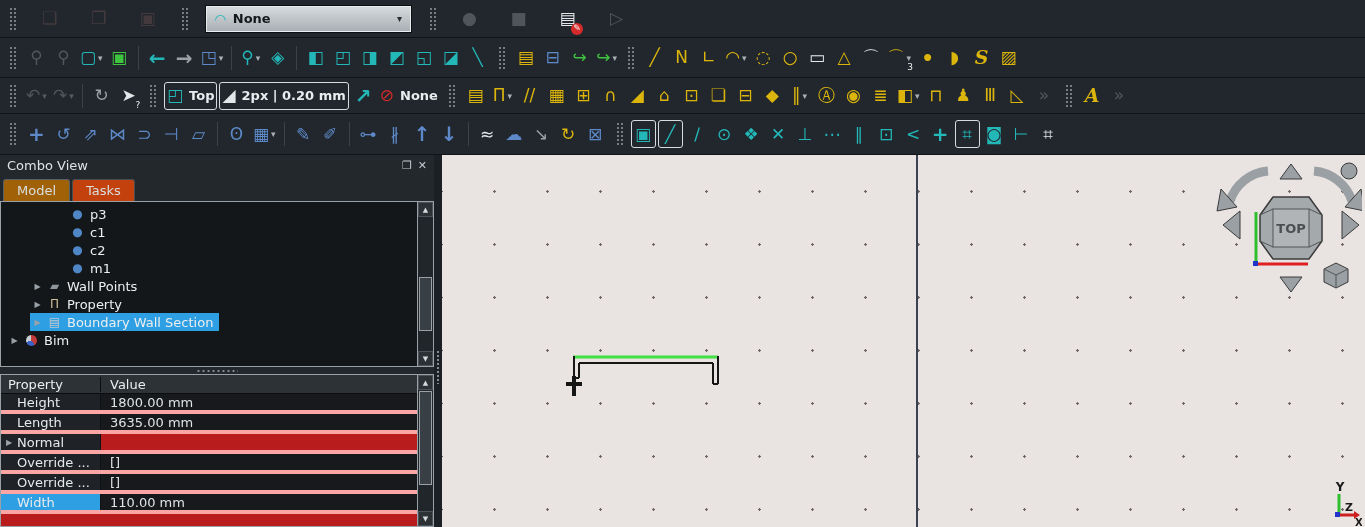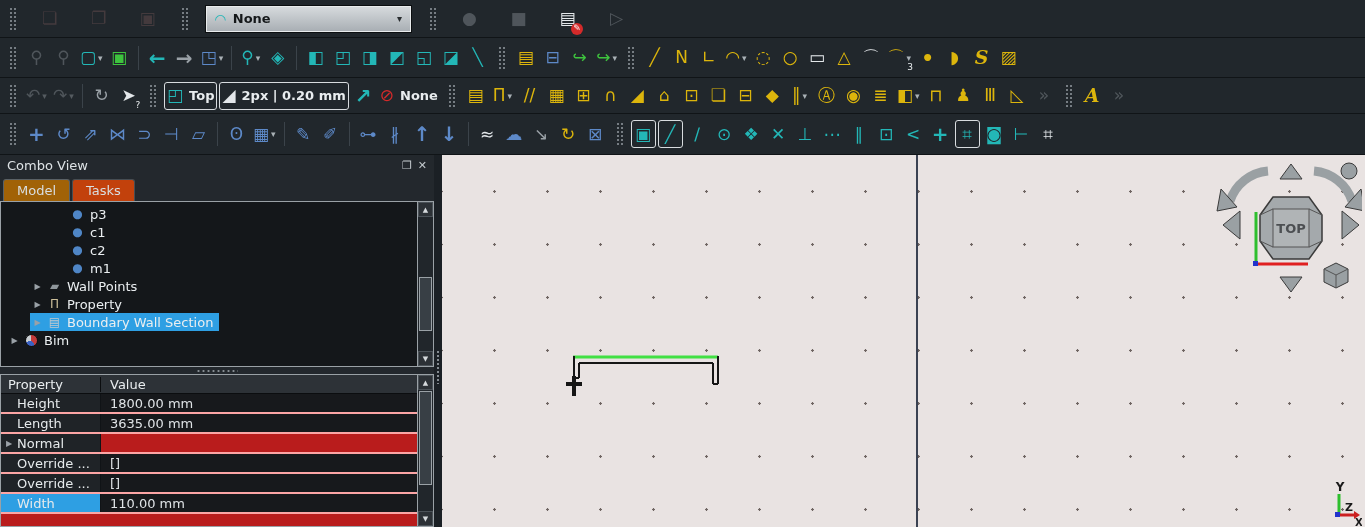--- a/index.html
+++ b/index.html
@@ -47,21 +47,21 @@
   .ticon{width:19px;text-align:center;font-size:12px;}
   .ticon.bim{width:13px;height:13px;border-radius:50%;margin:0 3px;background:conic-gradient(#c23b3b 0 40%,#3b62c2 40% 70%,#c9ced2 70% 100%);border:1px solid #111;}
   .tlabel{font-size:13px;color:#eaeef0;white-space:nowrap;padding-left:3px;}
   .hsplit{height:7px;display:flex;align-items:center;justify-content:center;}
   .hsplit span{width:42px;height:3px;background-image:radial-gradient(circle,#858c92 1px,transparent 1.2px);background-size:5px 4px;}
   .propsbox{flex:1;border:1px solid #9aa1a6;background:#b91c1c;display:flex;min-height:0;}
   .propslist{flex:1;display:flex;flex-direction:column;overflow:hidden;}
   .phrow{height:19px;display:flex;background:#2d3237;border-bottom:1px solid #0b0d0f;color:#e9edef;font-size:13px;align-items:center;flex:0 0 auto;}
   .phrow .hc1{width:100px;padding-left:7px;border-right:1px solid #0b0d0f;}
   .phrow .hc2{padding-left:9px;}
-  .prow{height:20px;display:flex;align-items:stretch;flex:0 0 auto;border-bottom:2px solid #fca5a5;}
+  .prow{height:20px;display:flex;align-items:stretch;flex:0 0 auto;border-bottom:4px solid #fca5a5;}
   .pcl{width:100px;display:flex;align-items:center;background:#1f2327;border-right:1px solid #101316;}
   .pcl.sel{background:#2e9fe3;}
   .pcl .pa{width:16px;font-size:8px;color:#9aa1a7;text-align:center;}
   .pcl .pl{font-size:13px;color:#e6eaec;white-space:nowrap;}
   .pcv{flex:1;display:flex;align-items:center;padding-left:9px;font-size:13px;color:#dfe3e6;background:#17191c;white-space:nowrap;}
 
   
   .sb{width:16px;border-left:1px solid #9aa1a6;background:#21262b;display:flex;flex-direction:column;}
   .sbbtn{height:15px;background:#2c3136;border:1px solid #4b5258;display:flex;align-items:center;justify-content:center;font-size:7px;color:#d6dadd;flex:0 0 auto;}
   .sbtrack{flex:1;position:relative;}

